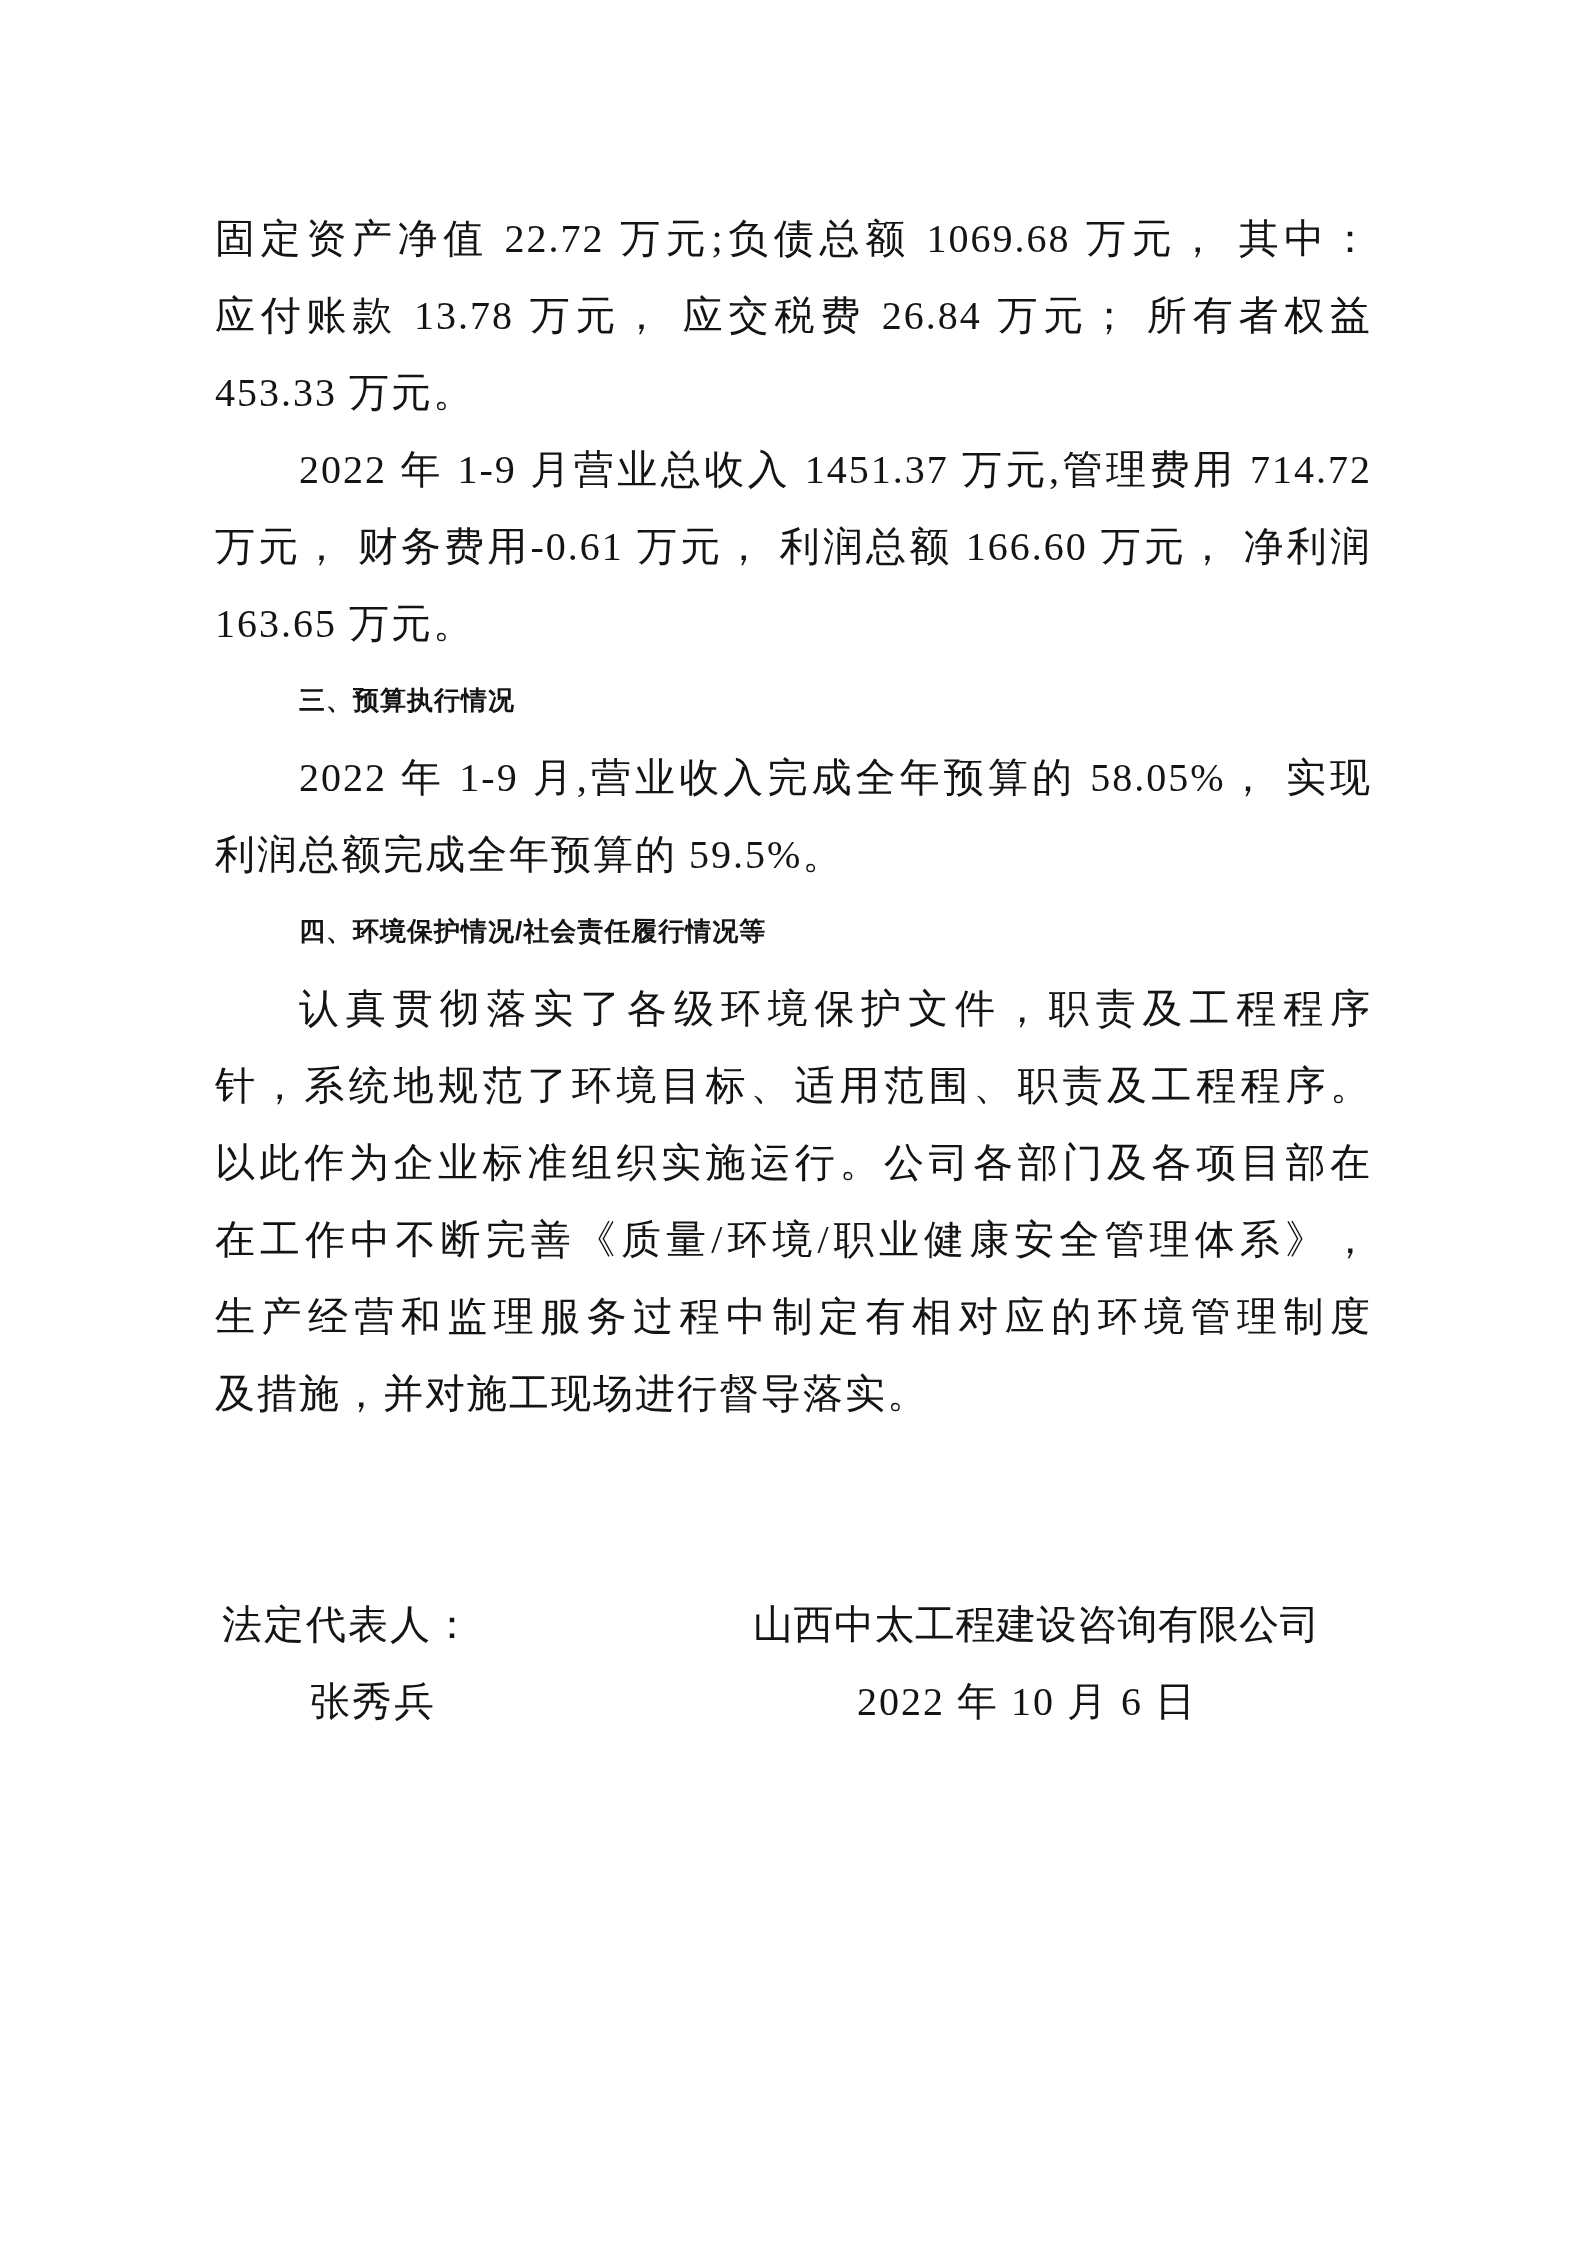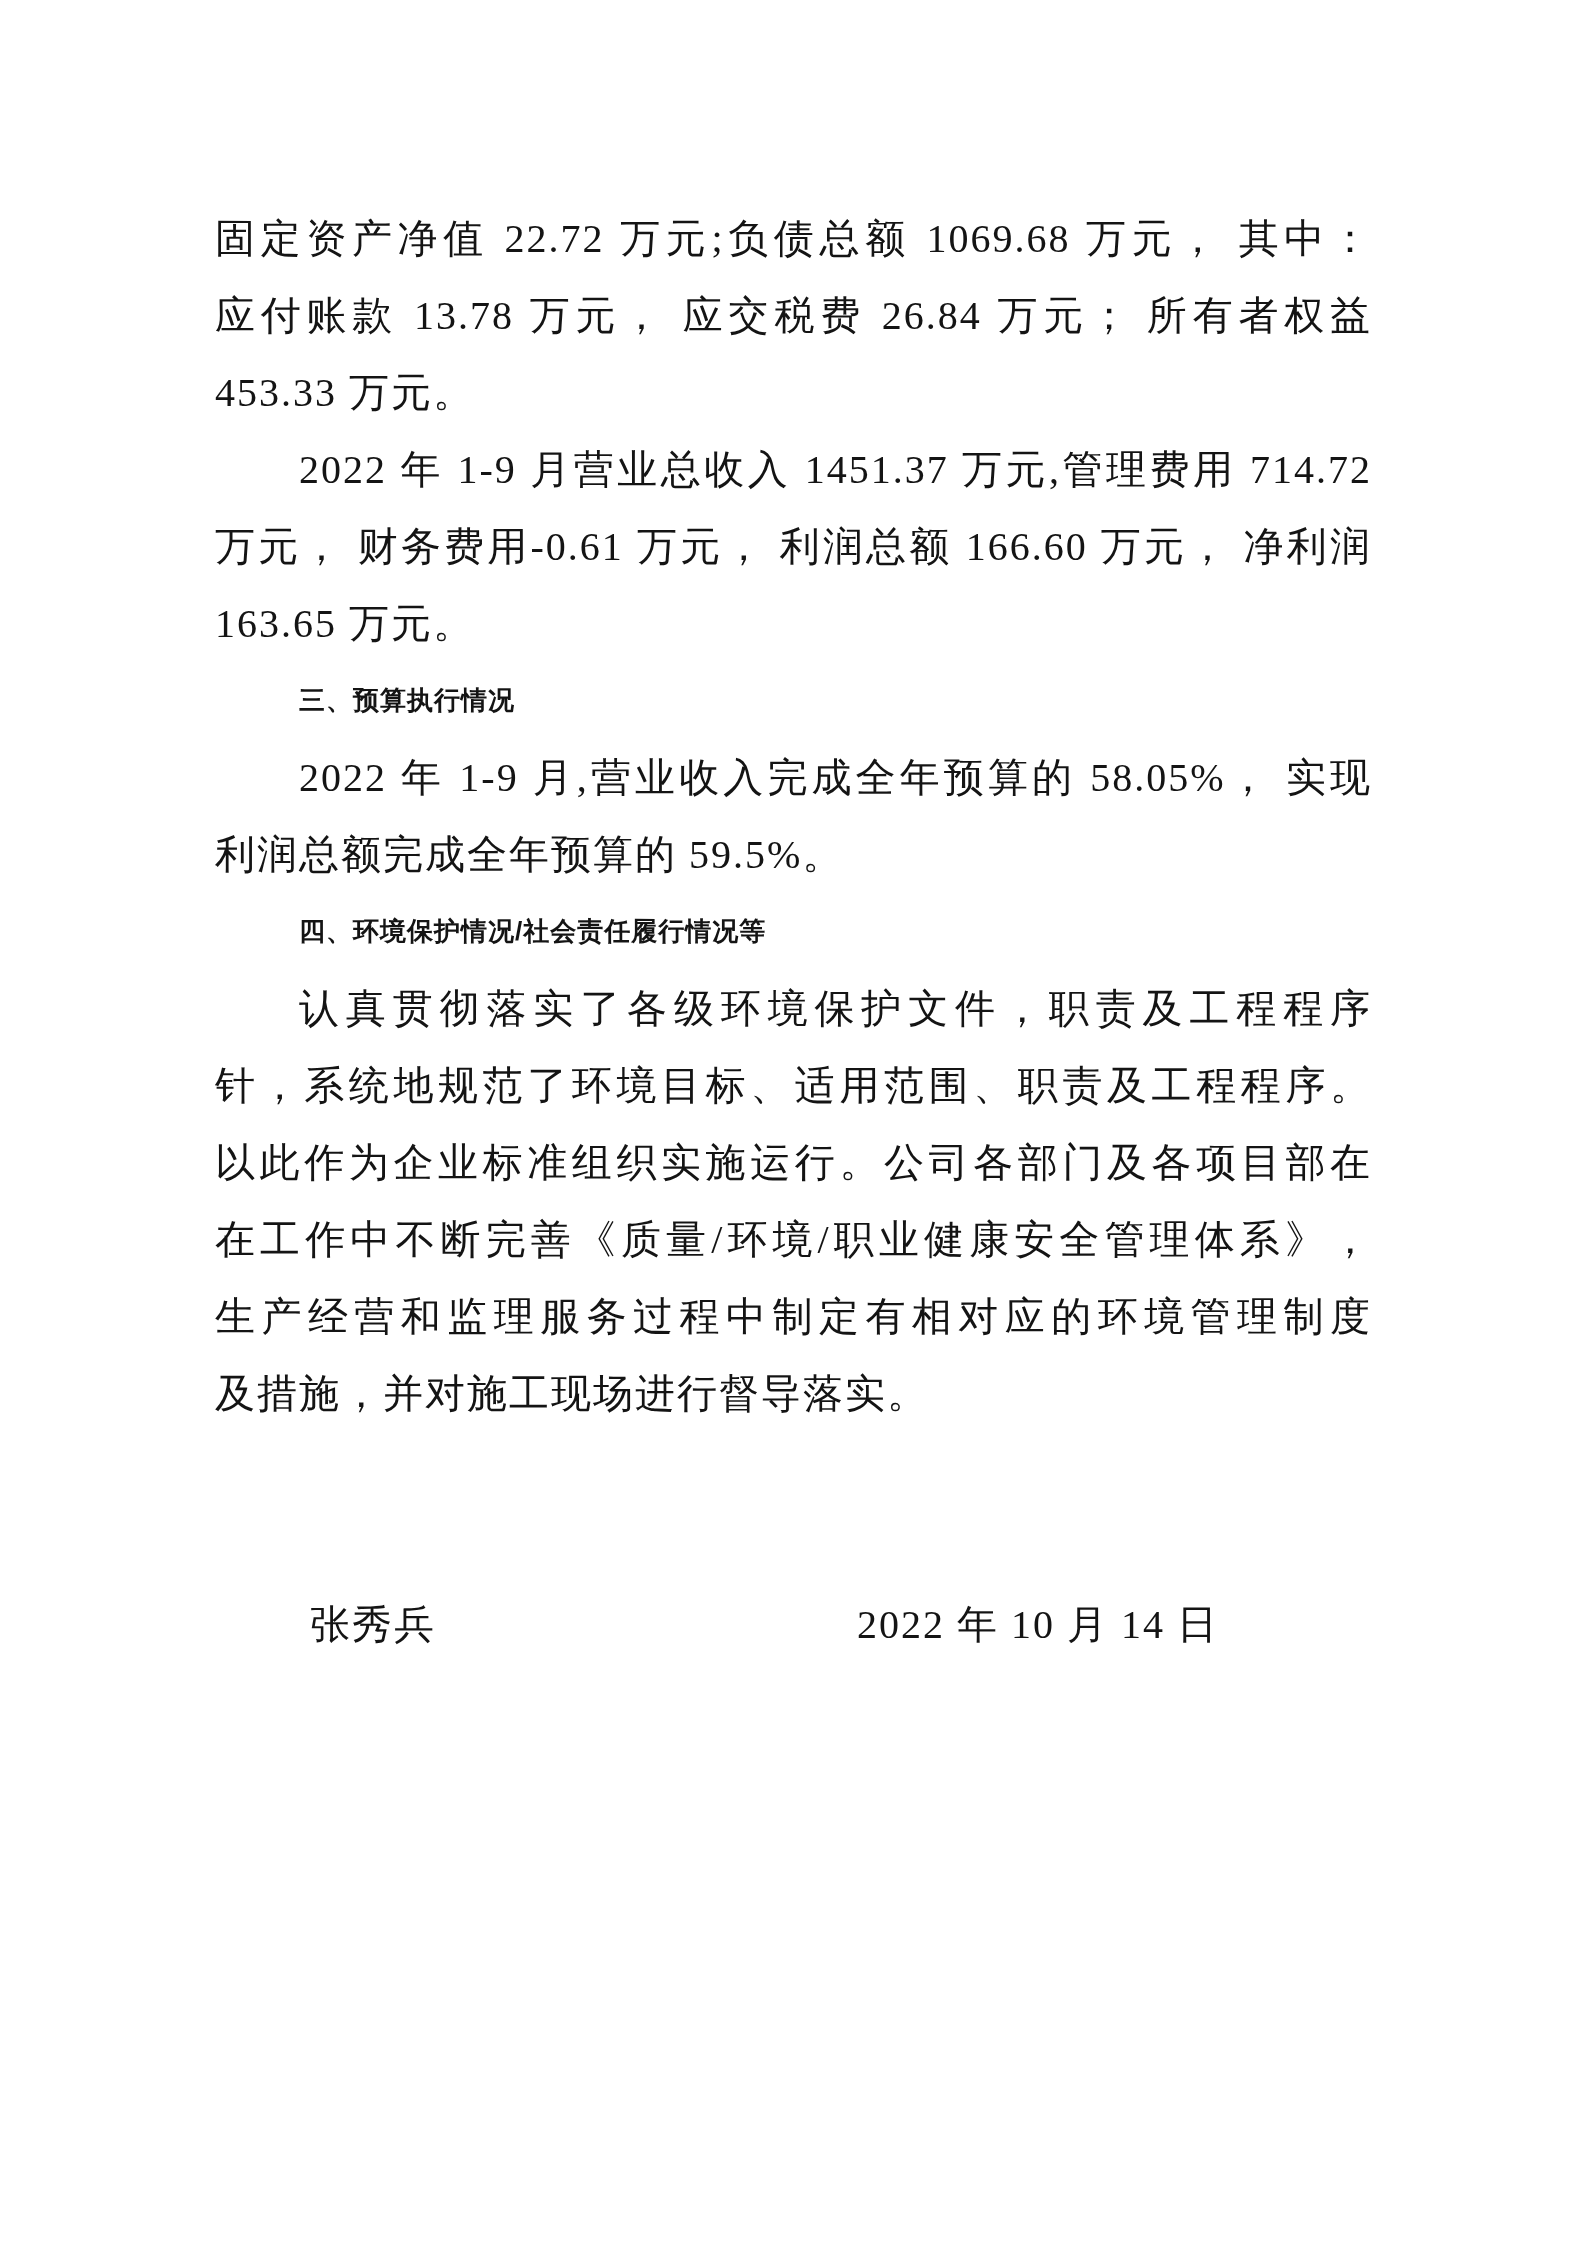--- a/index.html
+++ b/index.html
@@ -93,18 +93,22 @@
     <div class="line fill ind">认真贯彻落实了各级环境保护文件，职责及工程程序</div>
     <div class="line fill">针，系统地规范了环境目标、适用范围、职责及工程程序。</div>
     <div class="line fill">以此作为企业标准组织实施运行。公司各部门及各项目部在</div>
     <div class="line fill">在工作中不断完善《质量/环境/职业健康安全管理体系》，</div>
     <div class="line fill">生产经营和监理服务过程中制定有相对应的环境管理制度</div>
     <div class="line">及措施，并对施工现场进行督导落实。</div>
   </div>
 
   <div class="sig">
     <div class="sig-row">
+      <span class="sig-item pos-label">法定代表人：</span>
+      <span class="sig-item pos-company">山西中太工程建设咨询有限公司</span>
+    </div>
+    <div class="sig-row">
       <span class="sig-item pos-name">张秀兵</span>
-      <span class="sig-item pos-date">2022 年 10 月 14 日</span>
+      <span class="sig-item pos-date">2022 年 10 月 6 日</span>
     </div>
   </div>
 
 </div>
 
 </body></html>

